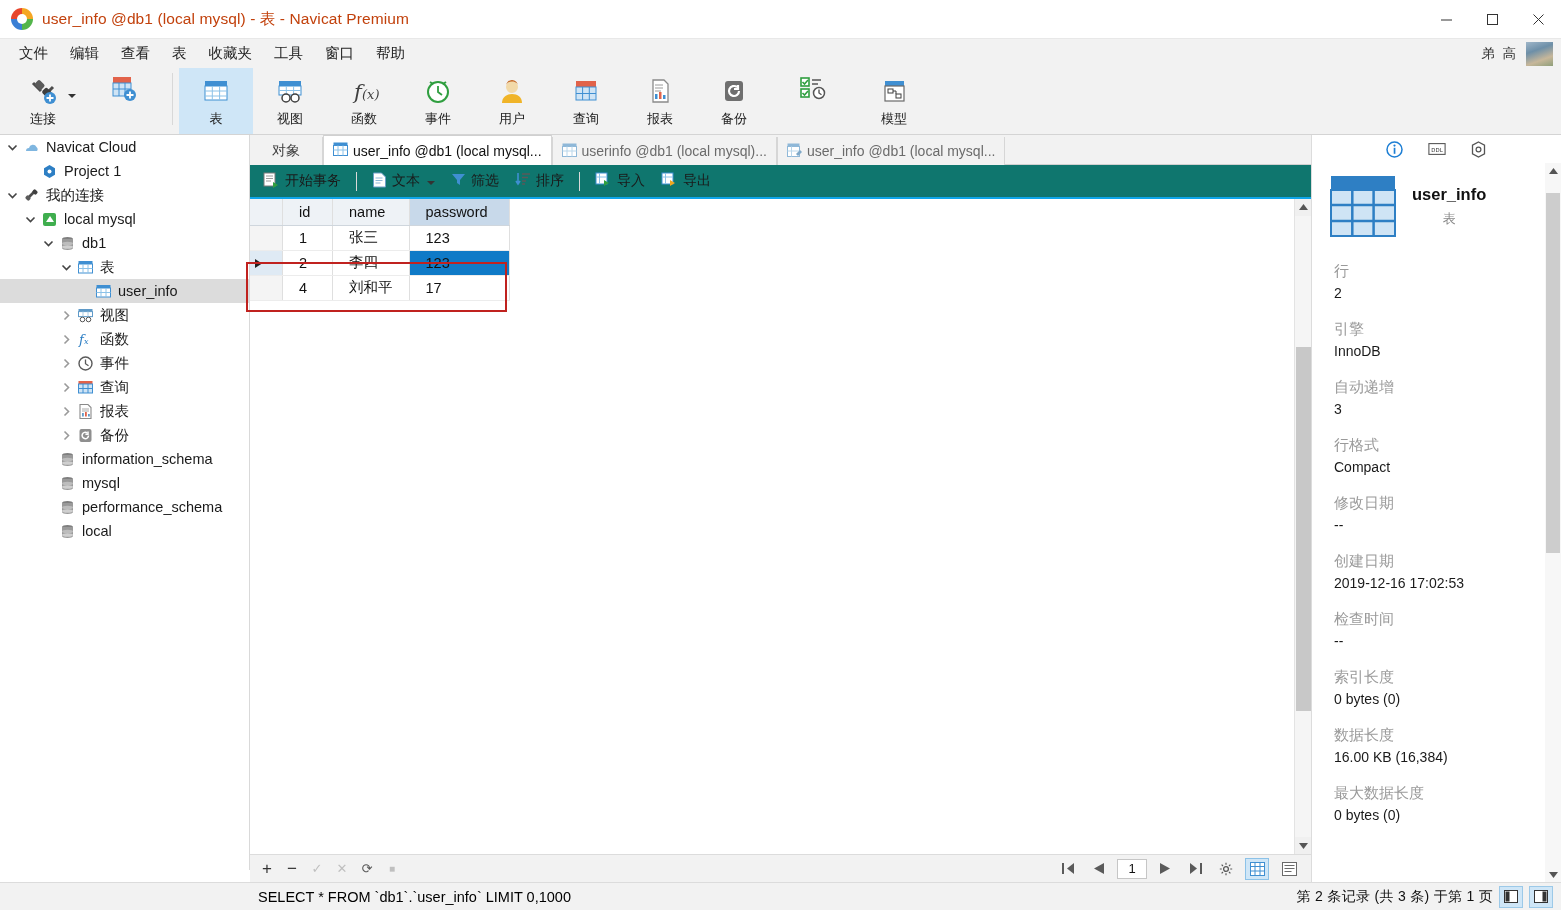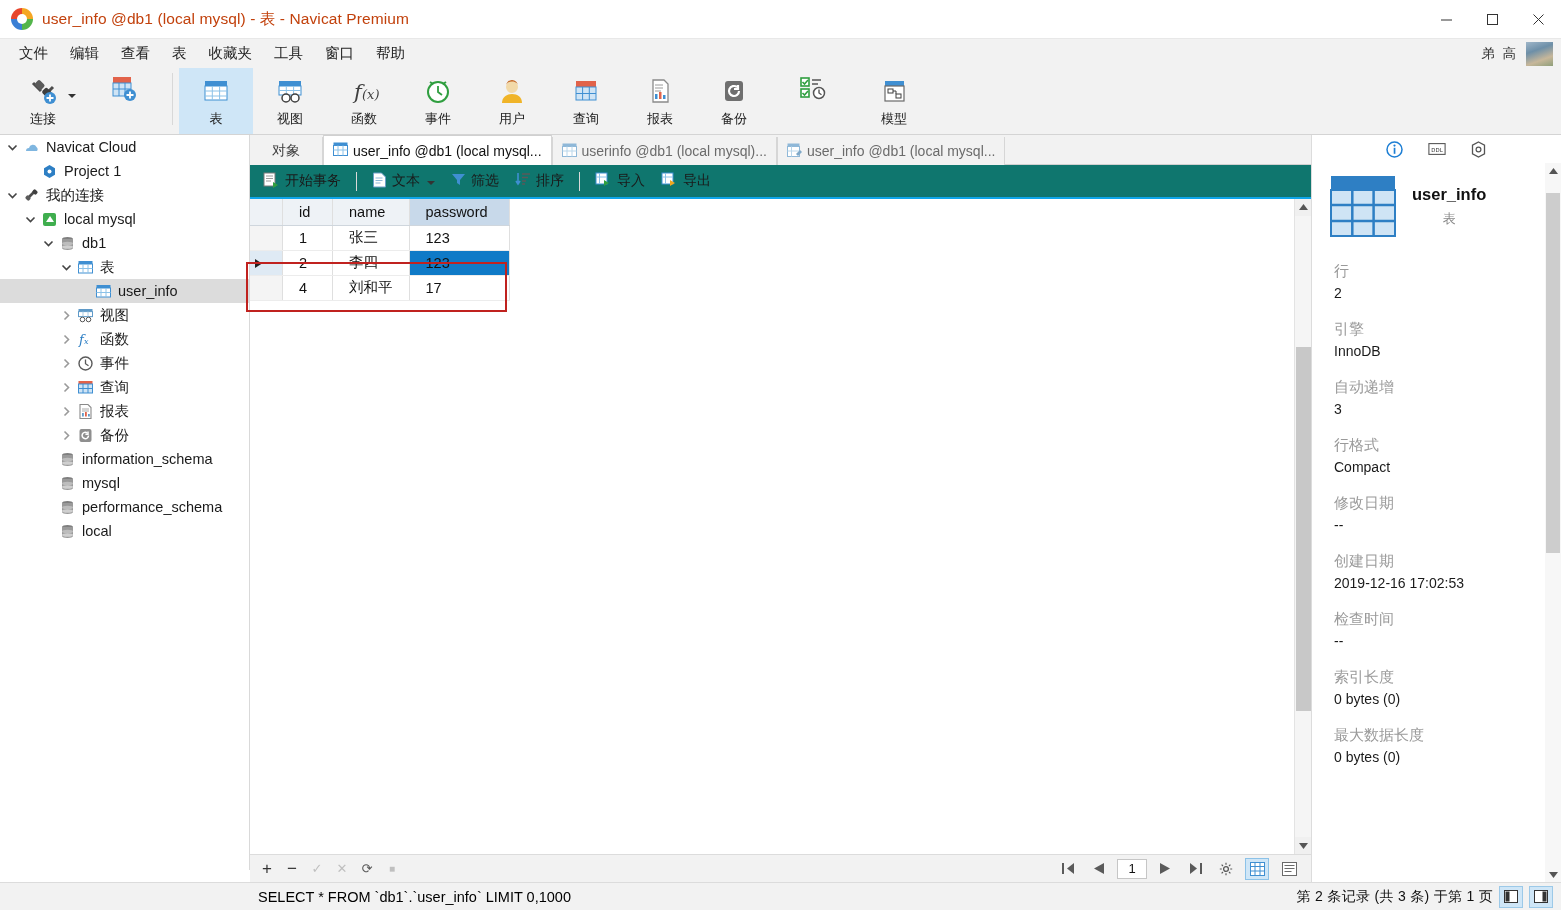--- a/index.html
+++ b/index.html
@@ -907,20 +907,24 @@
         </div>
         <div class="ip-row">
           <div class="ip-label">检查时间</div>
           <div class="ip-value">--</div>
         </div>
         <div class="ip-row">
           <div class="ip-label">索引长度</div>
           <div class="ip-value">0 bytes (0)</div>
         </div>
         <div class="ip-row">
+          <div class="ip-label">数据长度</div>
+          <div class="ip-value">16.00 KB (16,384)</div>
+        </div>
+        <div class="ip-row">
           <div class="ip-label">最大数据长度</div>
           <div class="ip-value">0 bytes (0)</div>
         </div>
       </div>
 
     <div class="ip-scroll">
       <div class="ip-arrow" style="position:absolute;top:0;">
         <svg width="9" height="7">
             <path d="M4.5 0l4.5 6H0z" fill="#555"></path>
           </svg>

